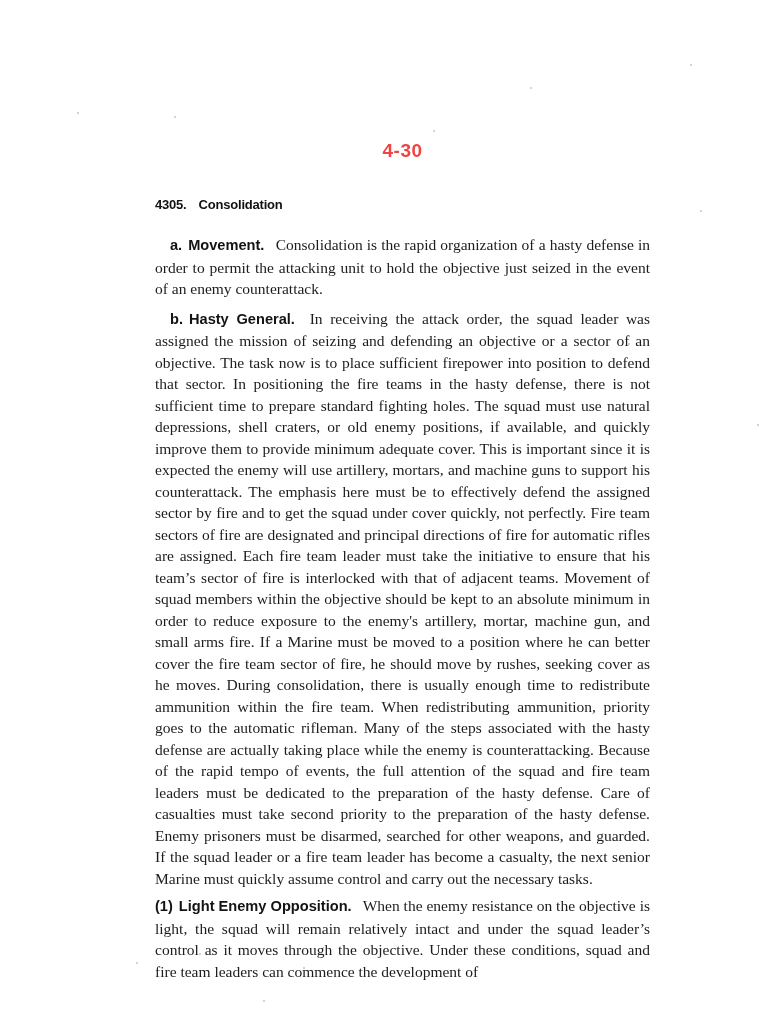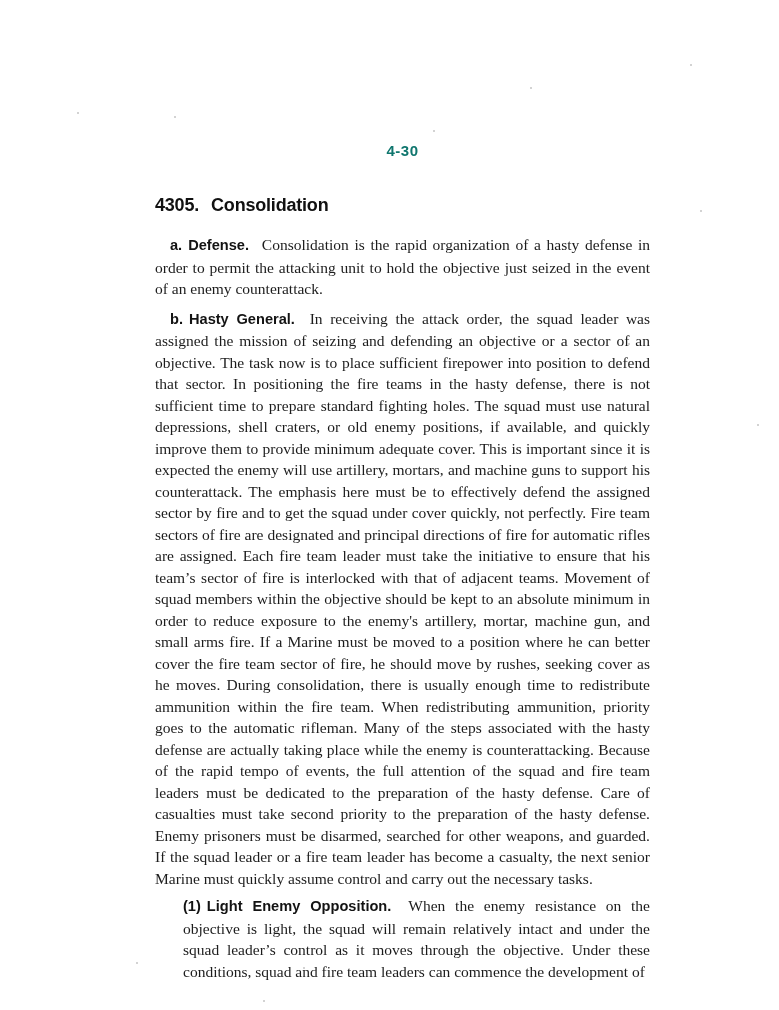--- a/index.html
+++ b/index.html
@@ -15,47 +15,46 @@
   }
   .content {
     position: absolute;
     left: 155px;
     top: 141px;
     width: 495px;
   }
   .page-number {
     font-family: "Liberation Sans", "DejaVu Sans", sans-serif;
     font-weight: 700;
-    font-size: 15px;
+    font-size: 19px;
     line-height: 20px;
     text-align: center;
     letter-spacing: 0.5px;
-    color: #0f766e;
+    color: #ef4444;
   }
   .section-heading {
     margin-top: 32px;
     font-family: "Liberation Sans", "DejaVu Sans", sans-serif;
     font-weight: 700;
-    font-size: 18px;
+    font-size: 13px;
     line-height: 24px;
     letter-spacing: -0.2px;
     color: #111111;
   }
   .sec-num { margin-right: 12px; }
   .para {
     margin-top: 17px;
     font-size: 15.5px;
     line-height: 21.5px;
     text-align: justify;
     text-indent: 15px;
   }
   .para-b { margin-top: 8px; }
   .sub-para {
     margin-top: 6px;
-    margin-left: 28px;
     text-indent: 0;
   }
   .p-label {
     font-family: "Liberation Sans", "DejaVu Sans", sans-serif;
     font-weight: 700;
     font-size: 14.6px;
     color: #131313;
   }
   .p-num { margin-right: 6px; }
   .p-title { margin-right: 7px; }
@@ -75,21 +74,21 @@
   <div class="content">
 
     <div class="page-number">4-30</div>
 
     <h1 class="section-heading">
       <span class="sec-num">4305.</span><span class="sec-title">Consolidation</span>
     </h1>
 
     <p class="para para-a">
       <span class="p-label">
-        <span class="p-num">a.</span><span class="p-title">Defense.</span>
+        <span class="p-num">a.</span><span class="p-title">Movement.</span>
       </span><span class="p-text">Consolidation is the rapid organization of a hasty defense in order to permit the attacking unit to hold the objective just seized in the event of an enemy counterattack.</span>
     </p>
 
     <p class="para para-b">
       <span class="p-label">
         <span class="p-num">b.</span><span class="p-title">Hasty General.</span>
       </span><span class="p-text">In receiving the attack order, the squad leader was assigned the mission of seizing and defending an objective or a sector of an objective. The task now is to place sufficient firepower into position to defend that sector. In positioning the fire teams in the hasty defense, there is not sufficient time to prepare standard fighting holes. The squad must use natural depressions, shell craters, or old enemy positions, if available, and quickly improve them to provide minimum adequate cover. This is important since it is expected the enemy will use artillery, mortars, and machine guns to support his counterattack. The emphasis here must be to effectively defend the assigned sector by fire and to get the squad under cover quickly, not perfectly. Fire team sectors of fire are designated and principal directions of fire for automatic rifles are assigned. Each fire team leader must take the initiative to ensure that his team’s sector of fire is interlocked with that of adjacent teams. Movement of squad members within the objective should be kept to an absolute minimum in order to reduce exposure to the enemy's artillery, mortar, machine gun, and small arms fire. If a Marine must be moved to a position where he can better cover the fire team sector of fire, he should move by rushes, seeking cover as he moves. During consolidation, there is usually enough time to redistribute ammunition within the fire team. When redistributing ammunition, priority goes to the automatic rifleman. Many of the steps associated with the hasty defense are actually taking place while the enemy is counterattacking. Because of the rapid tempo of events, the full attention of the squad and fire team leaders must be dedicated to the preparation of the hasty defense. Care of casualties must take second priority to the preparation of the hasty defense. Enemy prisoners must be disarmed, searched for other weapons, and guarded. If the squad leader or a fire team leader has become a casualty, the next senior Marine must quickly assume control and carry out the necessary tasks.</span>
     </p>
 
     <p class="para sub-para">

